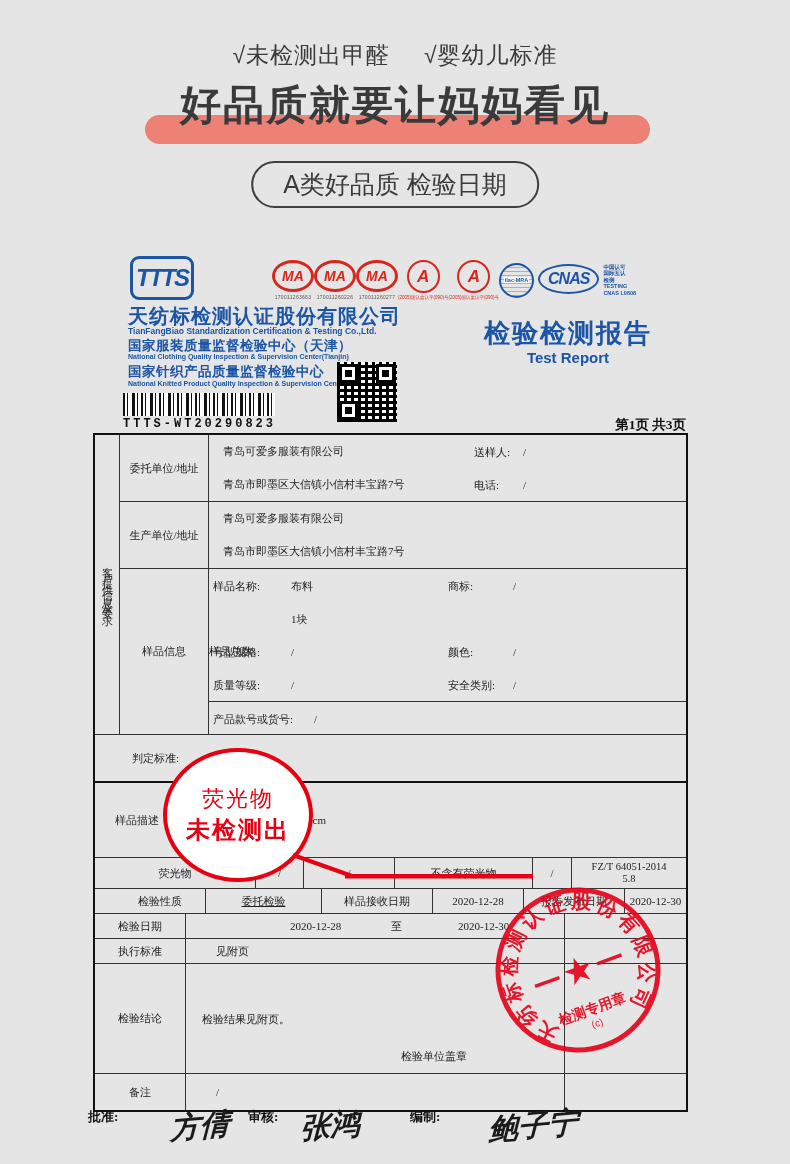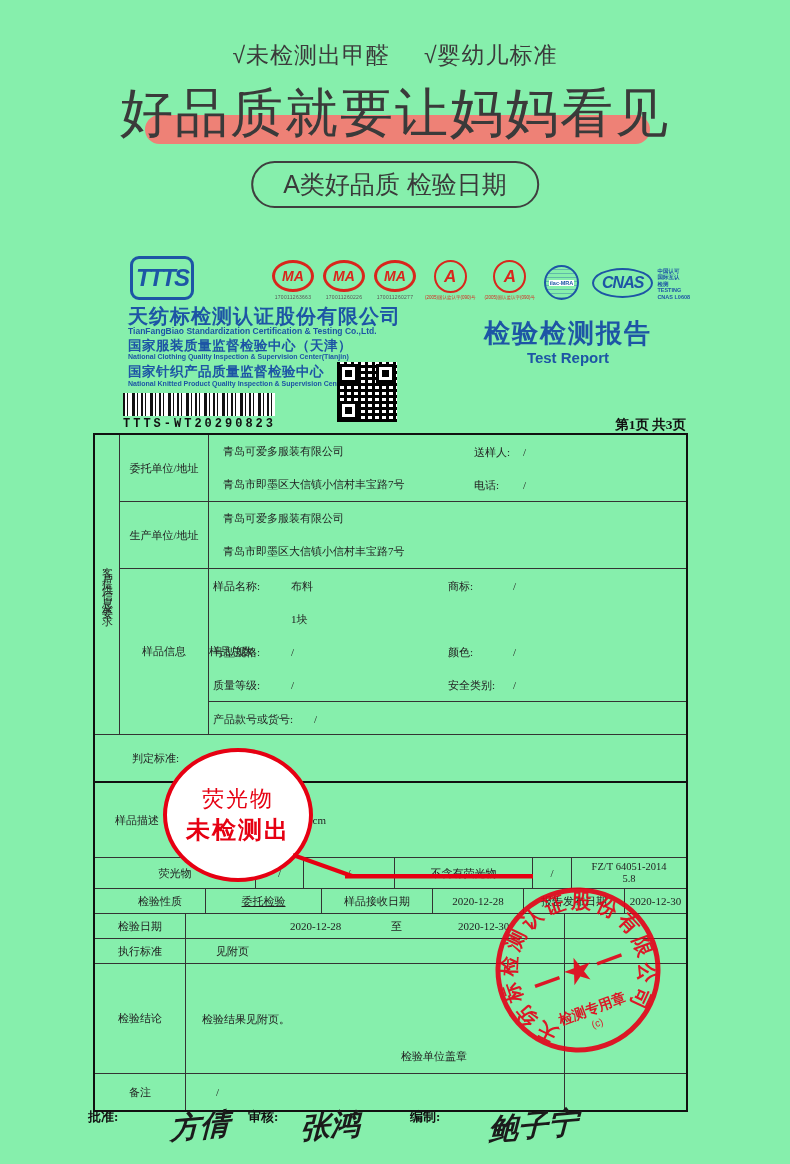--- a/index.html
+++ b/index.html
@@ -1,33 +1,33 @@
 <!DOCTYPE html>
 <html><head>
 <meta charset="utf-8">
 <style>
   html,body{margin:0;padding:0;background:#fff;}
-  .page{position:relative;width:790px;height:1164px;background:#86efac;overflow:hidden;
+  .page{position:relative;width:790px;height:1164px;background:#e5e5e5;overflow:hidden;
         font-family:"Liberation Sans",sans-serif;color:#333;}
   .abs{position:absolute;}
   
   .checks{top:40px;left:0;width:100%;text-align:center;font-size:23px;color:#3b3b3b;
           font-weight:500;letter-spacing:1px;}
   .checks .gap{display:inline-block;width:34px;}
   .title-wrap{top:78px;left:0;width:100%;text-align:center;}
   .title-bar{position:absolute;left:145px;top:37px;width:505px;height:29px;border-radius:15px;}
-  .title-text{position:relative;font-size:53px;font-weight:400;color:#3a3a3a;letter-spacing:2px;}
+  .title-text{position:relative;font-size:41px;font-weight:700;color:#3a3a3a;letter-spacing:2px;}
   .pill{top:161px;left:50%;transform:translateX(-50%);border:2.5px solid #3f3f3f;
         border-radius:26px;padding:5px 30px;font-size:25px;color:#3a3a3a;font-weight:500;}
   
   .blue{color:#1d55a5;}
   .tts-box{left:130px;top:256px;width:58px;height:38px;border:3px solid #1d55a5;border-radius:9px;
            display:flex;align-items:center;justify-content:center;font-weight:700;font-style:italic;
            font-size:24px;color:#1d55a5;letter-spacing:-2px;}
-  .marks{left:272px;top:260px;display:flex;align-items:flex-end;gap:9px;}
+  .marks{left:272px;top:260px;display:flex;align-items:center;gap:0;}
   .mk{display:flex;flex-direction:column;align-items:center;}
   .ma-oval{width:36px;height:26px;border:3px solid #d9261c;border-radius:50%;display:flex;
            align-items:center;justify-content:center;color:#d9261c;font-weight:700;
            font-style:italic;font-size:14px;}
   .mk-num{font-size:5px;color:#555;margin-top:2px;letter-spacing:.3px;}
   .cal-circle{width:29px;height:29px;border:2.5px solid #d9261c;border-radius:50%;display:flex;
               align-items:center;justify-content:center;color:#d9261c;font-weight:700;
               font-style:italic;font-size:17px;}
   .cal-cap{font-size:4.5px;color:#d9261c;margin-top:2px;white-space:nowrap;}
   .ilac-circle{width:31px;height:31px;border:2px solid #1d55a5;border-radius:50%;display:flex;

